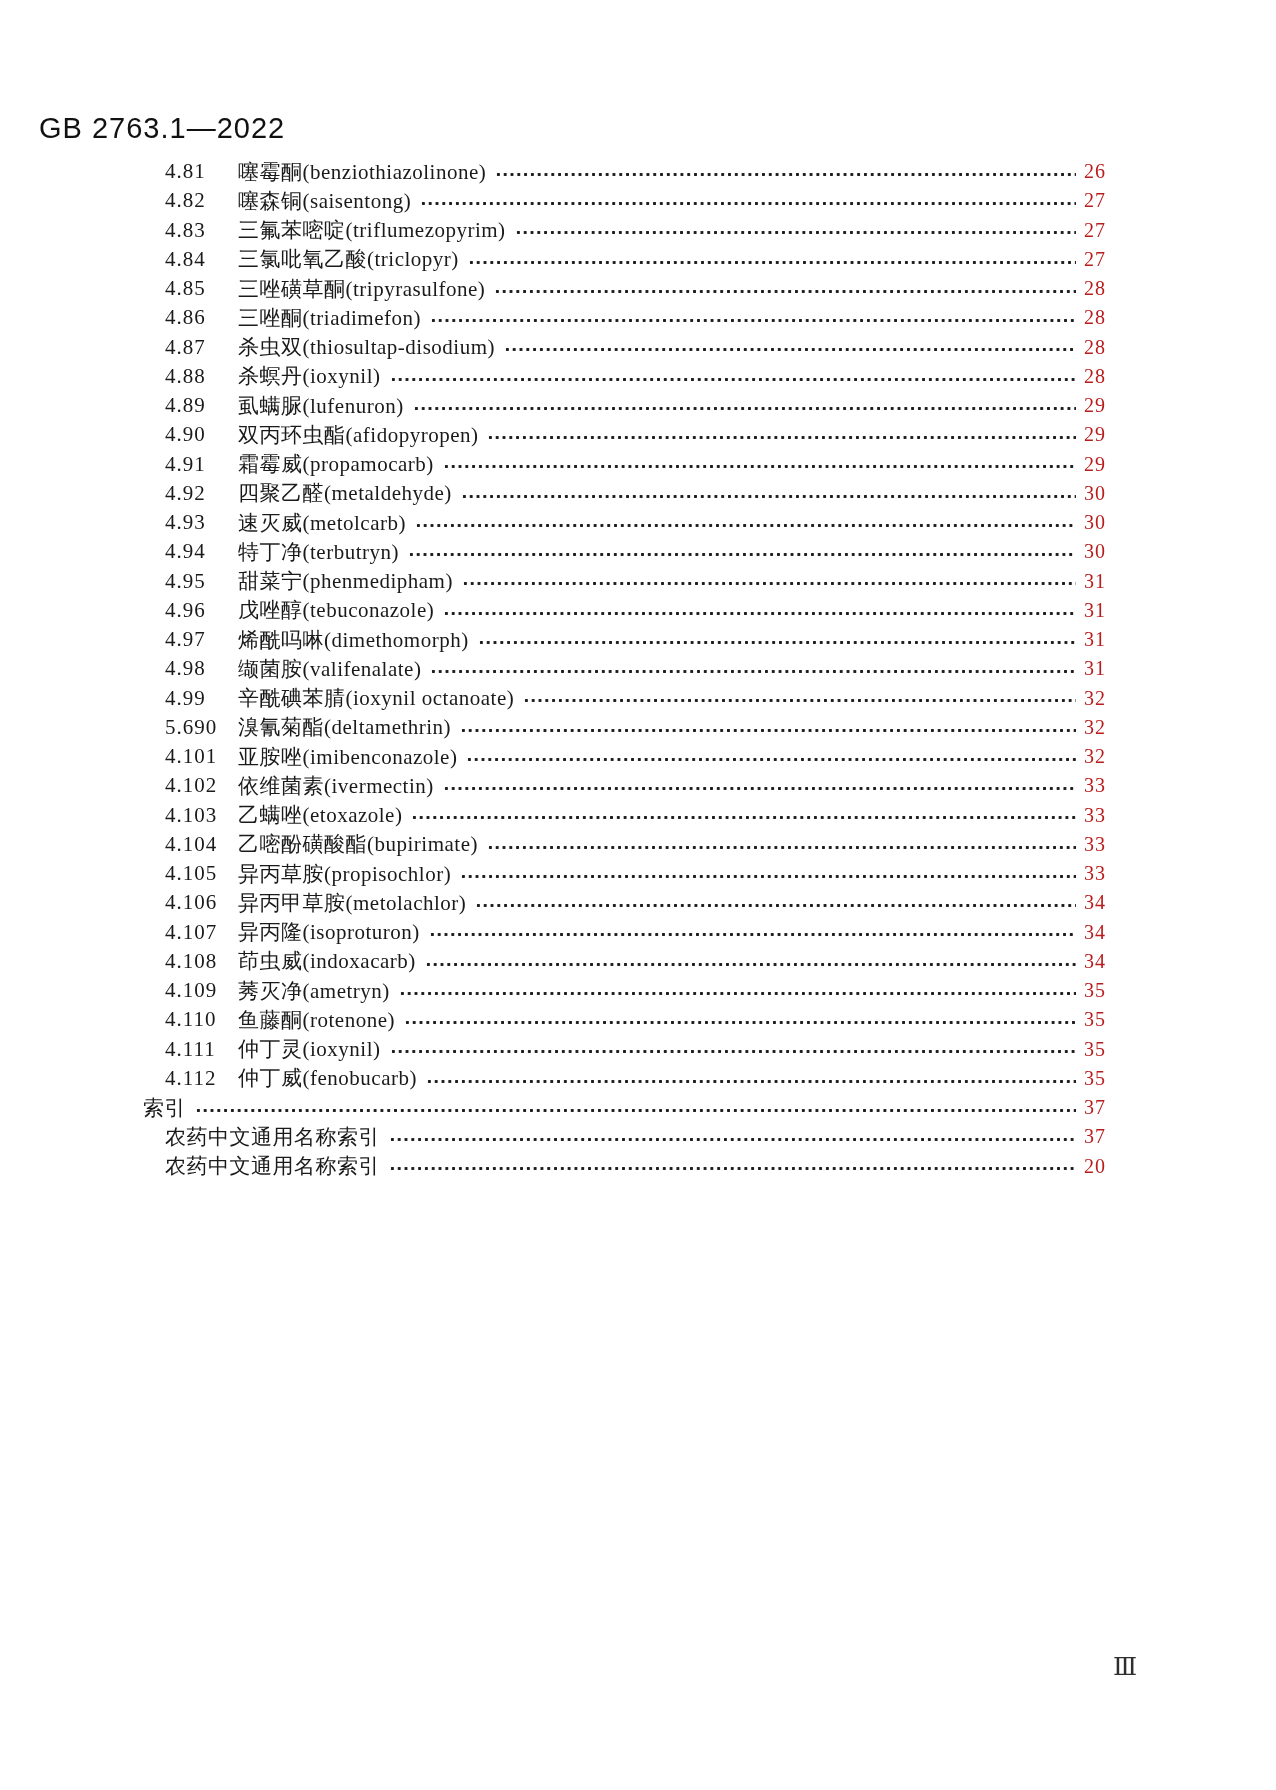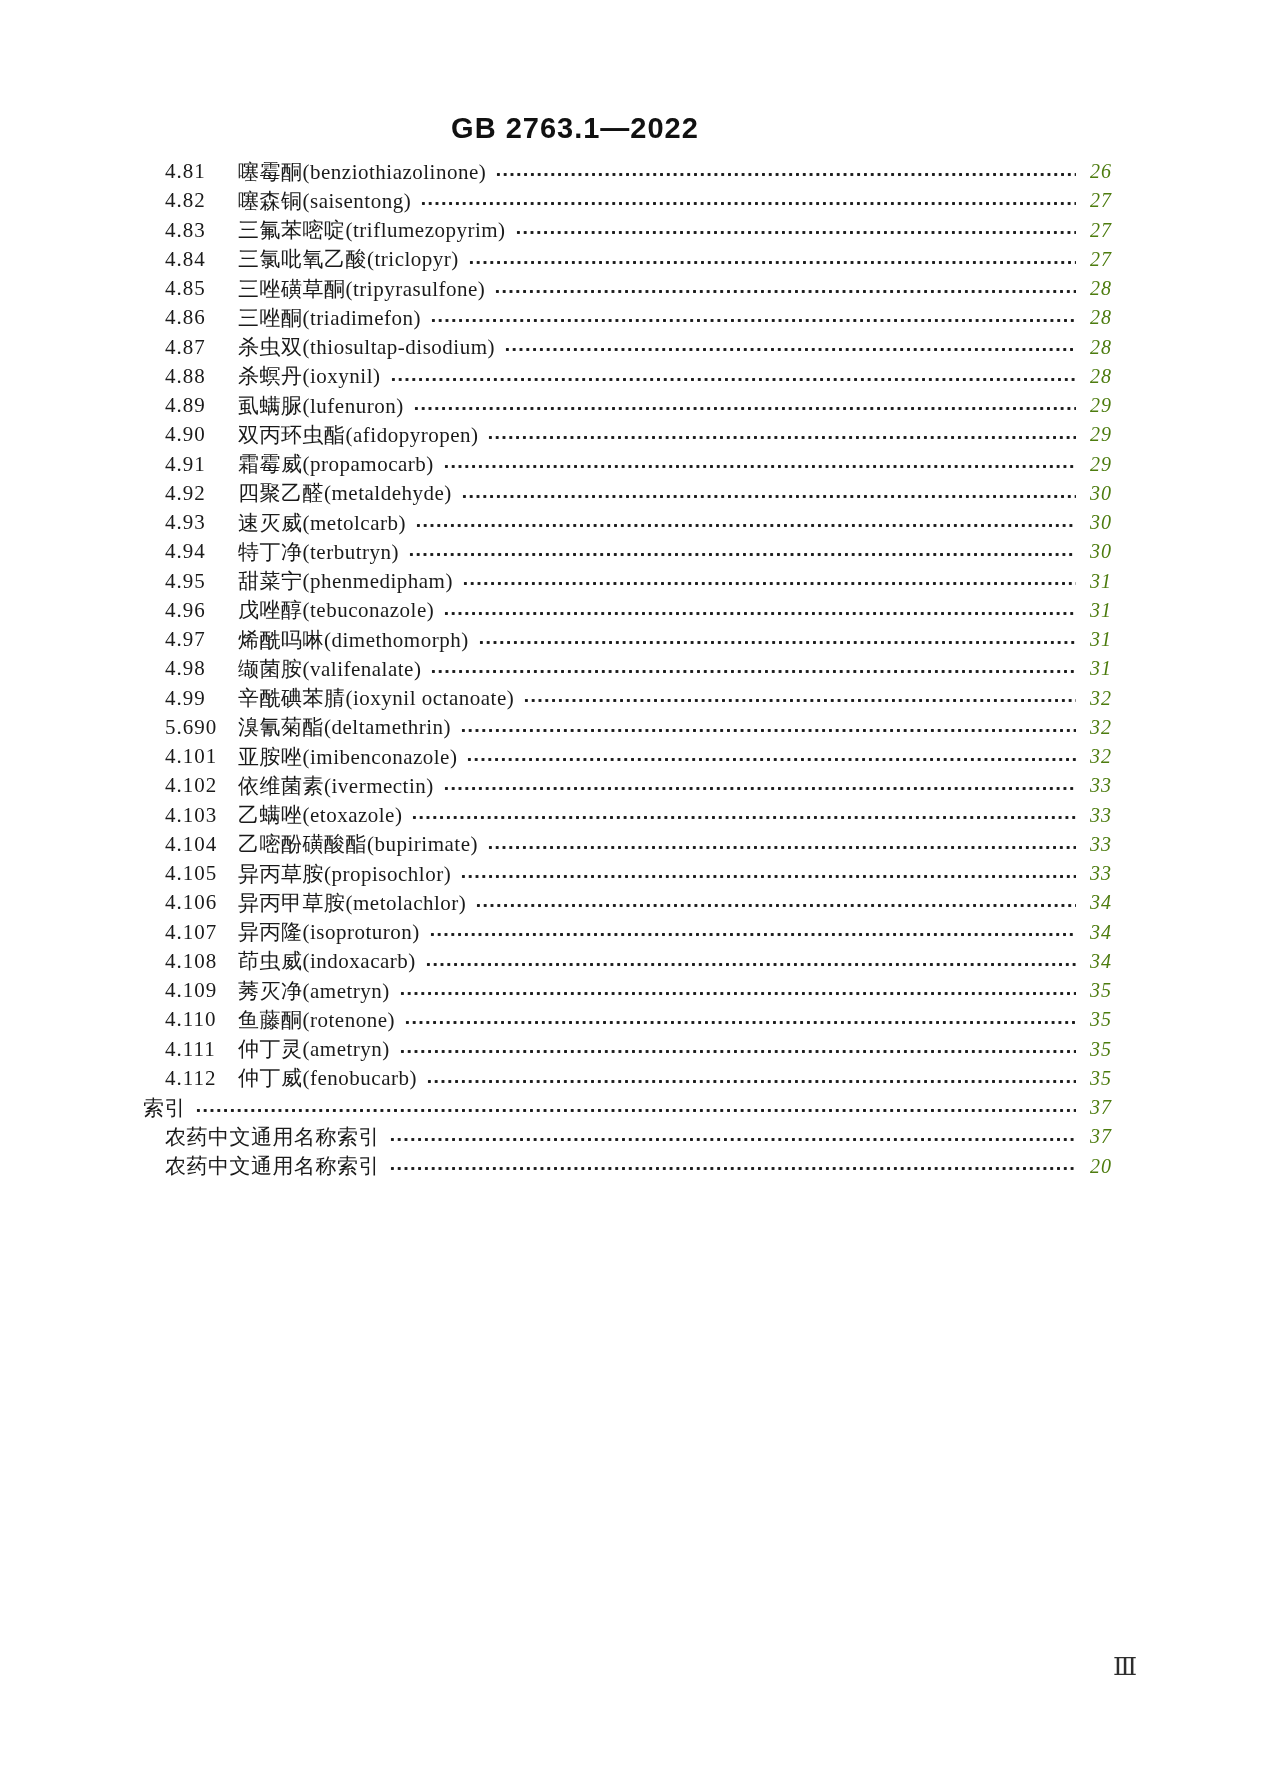--- a/index.html
+++ b/index.html
@@ -18,26 +18,27 @@
     position: absolute;
     inset: 0;
     background: #ffffff;
     overflow: hidden;
   }
   .header-code {
     position: absolute;
     top: 112px;
     left: 0;
     right: 126px;
-    text-align: center;
+    text-align: left;
     font-family: "Liberation Sans", "DejaVu Sans", sans-serif;
-    font-weight: 700;
+    font-weight: 400;
     font-size: 29px;
     letter-spacing: 1px;
     color: #111111;
+    padding-left: 39px;
   }
   .toc {
     position: absolute;
     top: 157px;
     left: 143px;
     right: 164px;
   }
   .row {
     display: flex;
     align-items: center;
@@ -64,25 +65,24 @@
     height: 100%;
     margin: 0 2px 0 9px;
     background-image: radial-gradient(circle, #1c1c1c 1.35px, rgba(0,0,0,0) 1.6px);
     background-size: 6.8px 6.8px;
     background-repeat: repeat-x;
     background-position: 0 62%;
   }
   .page-num {
     display: inline-block;
     min-width: 34px;
-    text-align: right;
+    text-align: center;
     font-size: 20px;
-    color: #4d7c0f;
+    color: #b91c1c;
     letter-spacing: 1px;
-    font-style: italic;
   }
   .footer-page {
     position: absolute;
     top: 1652px;
     left: 0;
     right: 139px;
     text-align: right;
     font-size: 25px;
     color: #2e2e2e;
   }
@@ -270,21 +270,21 @@
       <span class="page-num">35</span>
     </div>
       <div class="row item">
       <span class="num">4.110</span>
       <span class="title">鱼藤酮(rotenone)</span>
       <span class="leader"></span>
       <span class="page-num">35</span>
     </div>
       <div class="row item">
       <span class="num">4.111</span>
-      <span class="title">仲丁灵(ametryn)</span>
+      <span class="title">仲丁灵(ioxynil)</span>
       <span class="leader"></span>
       <span class="page-num">35</span>
     </div>
       <div class="row item">
       <span class="num">4.112</span>
       <span class="title">仲丁威(fenobucarb)</span>
       <span class="leader"></span>
       <span class="page-num">35</span>
     </div>
       <div class="row section">

